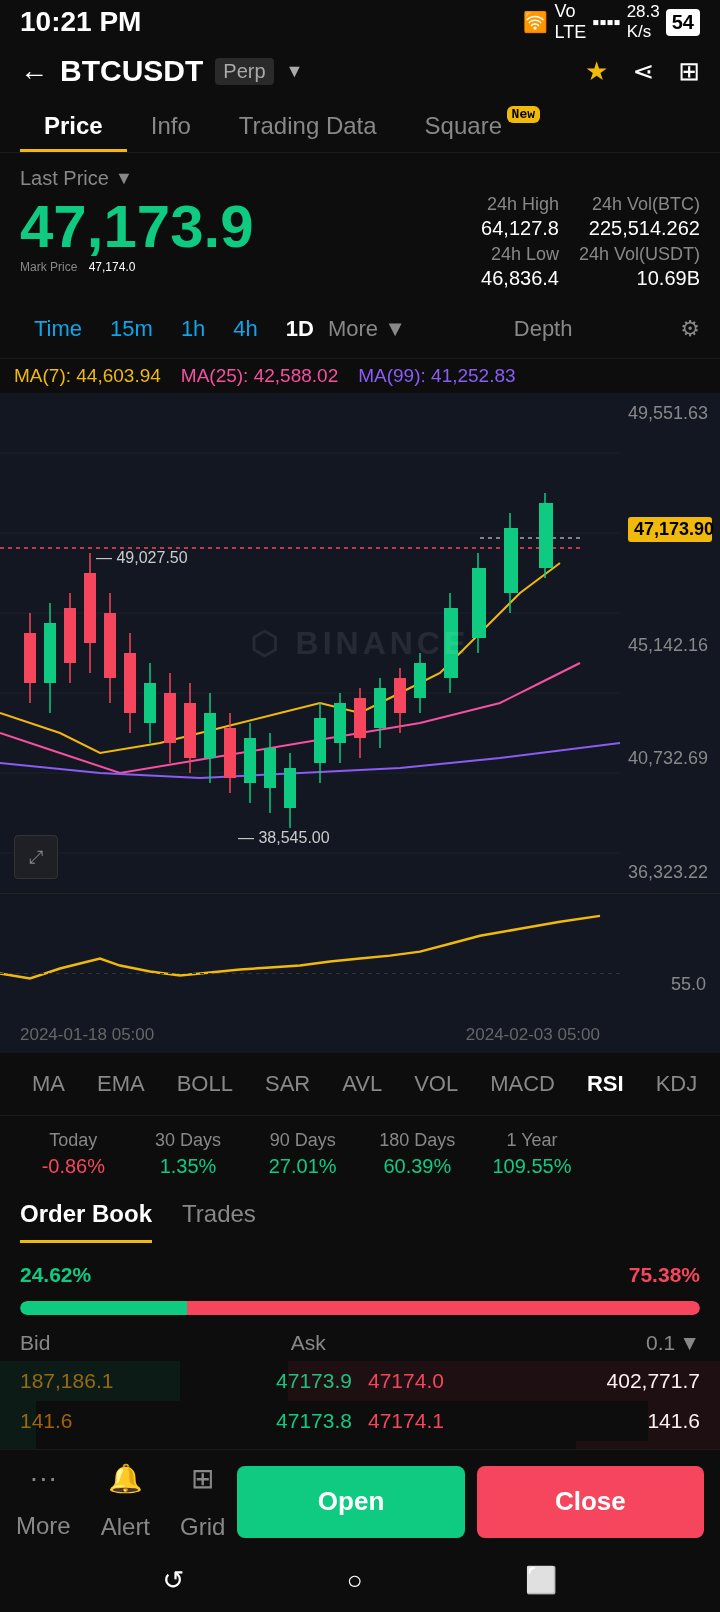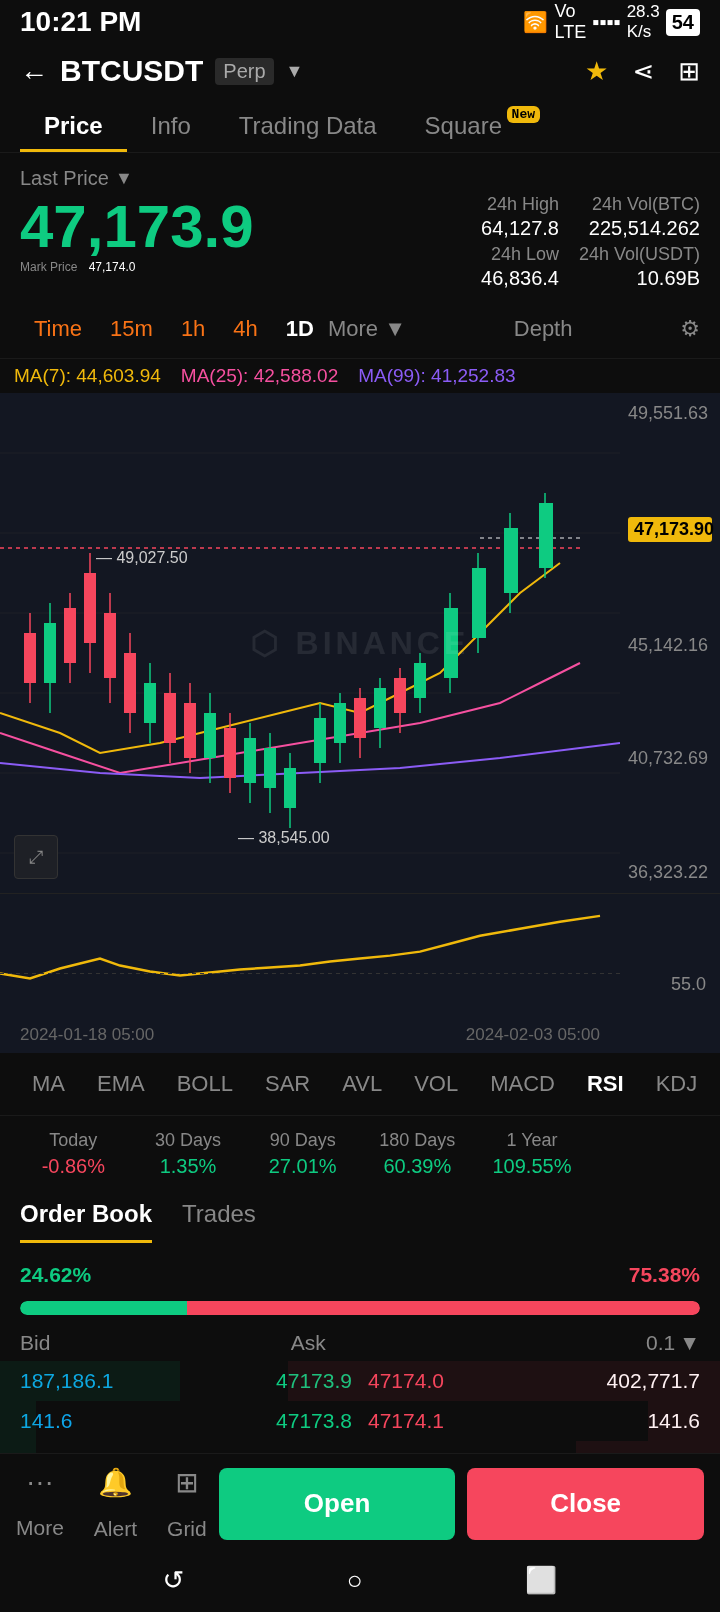--- a/index.html
+++ b/index.html
@@ -121,21 +121,21 @@
       display: flex;
       align-items: center;
       gap: 0;
       padding: 10px 20px;
       background: #0d0d0d;
       border-bottom: 1px solid #1a1a1a;
     }
     .ctrl-item {
       padding: 6px 14px;
       font-size: 22px;
-      color: #f97316;
+      color: #0ea5e9;
       cursor: pointer;
     }
     .ctrl-item.active { color: #fff; font-weight: 700; }
     .ctrl-more { display: flex; align-items: center; color: #888; font-size: 22px; }
     .ctrl-depth { margin-left: auto; color: #888; font-size: 22px; }
     .ctrl-settings { margin-left: 14px; font-size: 22px; color: #888; }
 
     
     .ma-row {
       display: flex;
@@ -343,21 +343,21 @@
       font-size: 21px;
       color: #888;
     }
     .ob-row {
       display: flex;
       justify-content: space-between;
       padding: 8px 20px;
       font-size: 21px;
       position: relative;
     }
-    .ob-bid { color: #0ea5e9; }
+    .ob-bid { color: #a16207; }
     .ob-ask-prices { display: flex; gap: 16px; }
     .ob-bid-price { color: #0ecb81; }
     .ob-ask-price { color: #f6465d; }
     .ob-vol { color: #fff; }
     .ob-row-bg-bid {
       position: absolute;
       left: 0;
       top: 0;
       height: 100%;
       background: rgba(14, 203, 129, 0.08);
@@ -391,21 +391,21 @@
       display: flex;
       gap: 30px;
     }
     .nav-icon-item {
       display: flex;
       flex-direction: column;
       align-items: center;
       gap: 4px;
     }
     .nav-icon { font-size: 28px; color: #888; }
-    .nav-label { font-size: 21px; color: #888; margin-top: 14px; }
+    .nav-label { font-size: 24px; color: #888; margin-top: 14px; }
     .btn-open {
       flex: 1;
       background: #0ecb81;
       color: #fff;
       border: none;
       border-radius: 8px;
       font-size: 26px;
       font-weight: 700;
       height: 72px;
       cursor: pointer;

